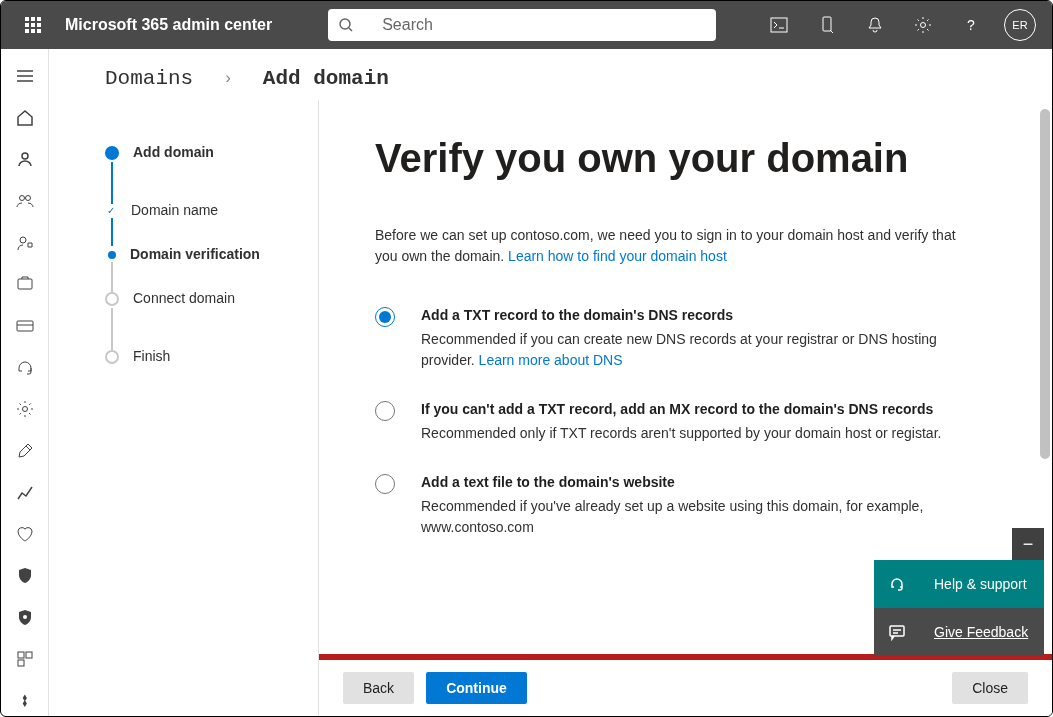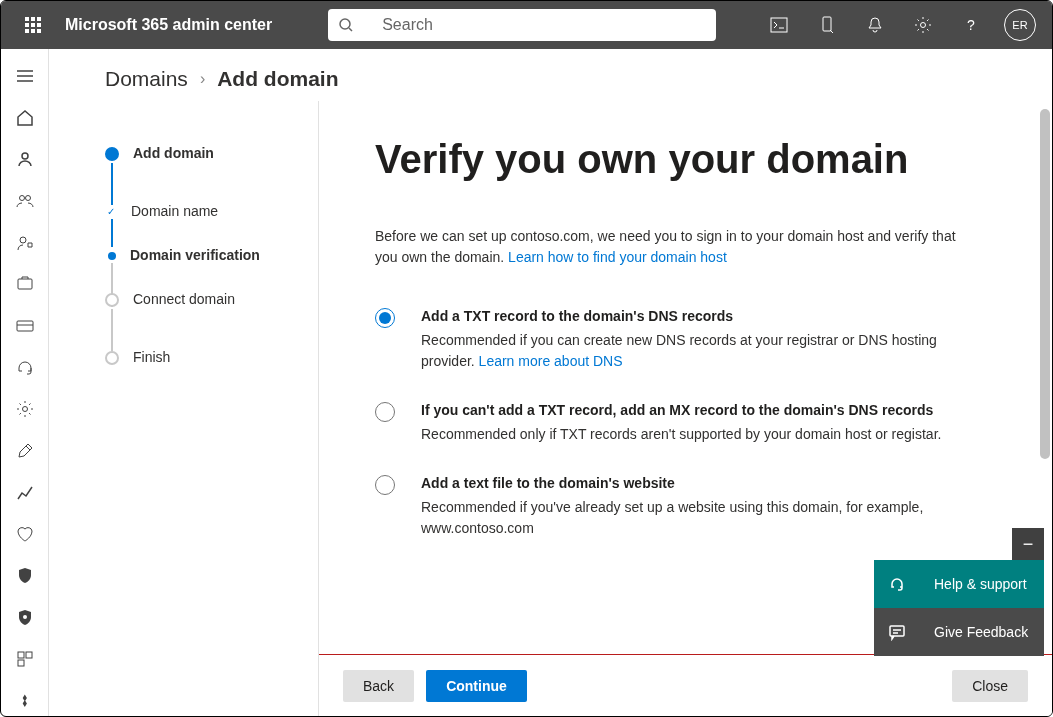--- a/index.html
+++ b/index.html
@@ -12,21 +12,21 @@
 .search-box { margin-left: 56px; width: 388px; height: 32px; background: #fff; border-radius: 4px; display: flex; align-items: center; padding: 0 10px; color: #666; gap: 20px; }
 .search-box svg { margin-right: 8px; }
 .header-icons { margin-left: auto; display: flex; align-items: center; gap: 2px; }
 .hdr-ic { width: 46px; height: 48px; display: flex; align-items: center; justify-content: center; cursor: pointer; color: #fff; }
 .avatar { width: 32px; height: 32px; border: 1px solid #fff; border-radius: 50%; display: flex; align-items: center; justify-content: center; font-size: 11px; margin: 0 8px; cursor: pointer; }
 .body-area { display: flex; height: 667px; }
 .left-rail { width: 48px; border-right: 1px solid #e1e1e1; display: flex; flex-direction: column; align-items: center; padding-top: 12px; gap: 12px; }
 .rail-ic { width: 32px; height: 32px; display: flex; align-items: center; justify-content: center; cursor: pointer; color: #424242; }
 .rail-ic svg { width: 20px; height: 20px; }
 .content-area { flex: 1; display: flex; flex-direction: column; position: relative; }
-.breadcrumb { padding: 18px 0 10px 56px; font-size: 21px; color: #323130; display: flex; align-items: center; gap: 12px; }
+.breadcrumb { padding: 18px 0 10px 56px; font-size: 21px; color: #323130; display: flex; align-items: center; gap: 30px; font-family: Liberation Mono, monospace; }
 .breadcrumb .sep { color: #888; font-size: 16px; }
 .bc-current { font-weight: 700; }
 .main-split { flex: 1; display: flex; border-top: 0; overflow: hidden; }
 .steps-col { width: 270px; padding: 44px 0 0 56px; border-right: 1px solid #e1e1e1; }
 .step { display: flex; align-items: flex-start; position: relative; }
 .step-circle { width: 14px; height: 14px; border-radius: 50%; border: 2px solid #c8c8c8; background: #fff; flex-shrink: 0; margin-top: 2px; z-index: 1; }
 .step.active .step-circle { background: #0078d4; border-color: #0078d4; }
 .step.sub .step-circle { width: 8px; height: 8px; margin-left: 3px; margin-top: 5px; border: none; background: #0078d4; }
 .step.sub.check .step-circle { background: transparent; width: 10px; height: 10px; margin-left: 2px; position: relative; }
 .step.sub.check .step-circle::after { content: '✓'; color: #0078d4; font-size: 10px; position: absolute; top: -2px; left: 0; }
@@ -41,30 +41,30 @@
 .detail-col { flex: 1; padding: 36px 84px 0 56px; overflow-y: auto; position: relative; }
 .page-title { font-size: 40px; font-weight: 700; color: #201f1e; margin-bottom: 44px; }
 .intro { font-size: 14px; color: #323130; line-height: 1.5; margin-bottom: 40px; max-width: 600px; }
 .intro a { color: #0078d4; text-decoration: none; }
 .opt { display: flex; align-items: flex-start; margin-bottom: 30px; max-width: 620px; }
 .opt input[type=radio] { width: 20px; height: 20px; margin-top: 0; accent-color: #0078d4; cursor: pointer; flex-shrink: 0; }
 .opt-text { margin-left: 26px; }
 .opt-title { font-weight: 700; font-size: 14px; color: #201f1e; margin-bottom: 6px; }
 .opt-desc { font-size: 14px; color: #323130; line-height: 1.5; }
 .opt-desc a { color: #0078d4; text-decoration: none; }
-.footer-bar { position: absolute; bottom: 0; left: 270px; right: 0; height: 62px; border-top: 1px solid #b91c1c; display: flex; align-items: center; padding: 0 24px; background: #fff; }
+.footer-bar { position: absolute; bottom: 0; left: 270px; right: 0; height: 62px; border-top: 6px solid #b91c1c; display: flex; align-items: center; padding: 0 24px; background: #fff; }
 .btn { height: 32px; padding: 0 20px; font-size: 14px; border: none; cursor: pointer; border-radius: 2px; }
 .btn-default { background: #e1e1e1; color: #201f1e; margin-right: 12px; }
 .btn-primary { background: #0078d4; color: #fff; font-weight: 600; }
 .btn-close { margin-left: auto; background: #e1e1e1; color: #201f1e; }
 .float-panel { position: absolute; right: 8px; bottom: 60px; width: 170px; }
 .float-toggle { width: 32px; height: 32px; background: #404040; color: #fff; display: flex; align-items: center; justify-content: center; margin-left: auto; margin-bottom: 0; cursor: pointer; font-size: 18px; }
 .float-item { height: 48px; display: flex; align-items: center; padding: 0 14px; color: #fff; font-size: 14px; cursor: pointer; gap: 28px; }
 .float-item.help { background: #008080; }
-.float-item.feedback { background: #4a4a4a; }
+.float-item.feedback { background: #4a4a4a; text-decoration: underline; }
 .scrollbar-fake { position: absolute; right: 2px; top: 60px; width: 10px; height: 350px; background: #c1c1c1; border-radius: 5px; }
 </style>
 </head>
 <body>
 
 <div class="header">
   <div class="waffle">
     <div class="waffle-grid">
         <span></span>
         <span></span>

